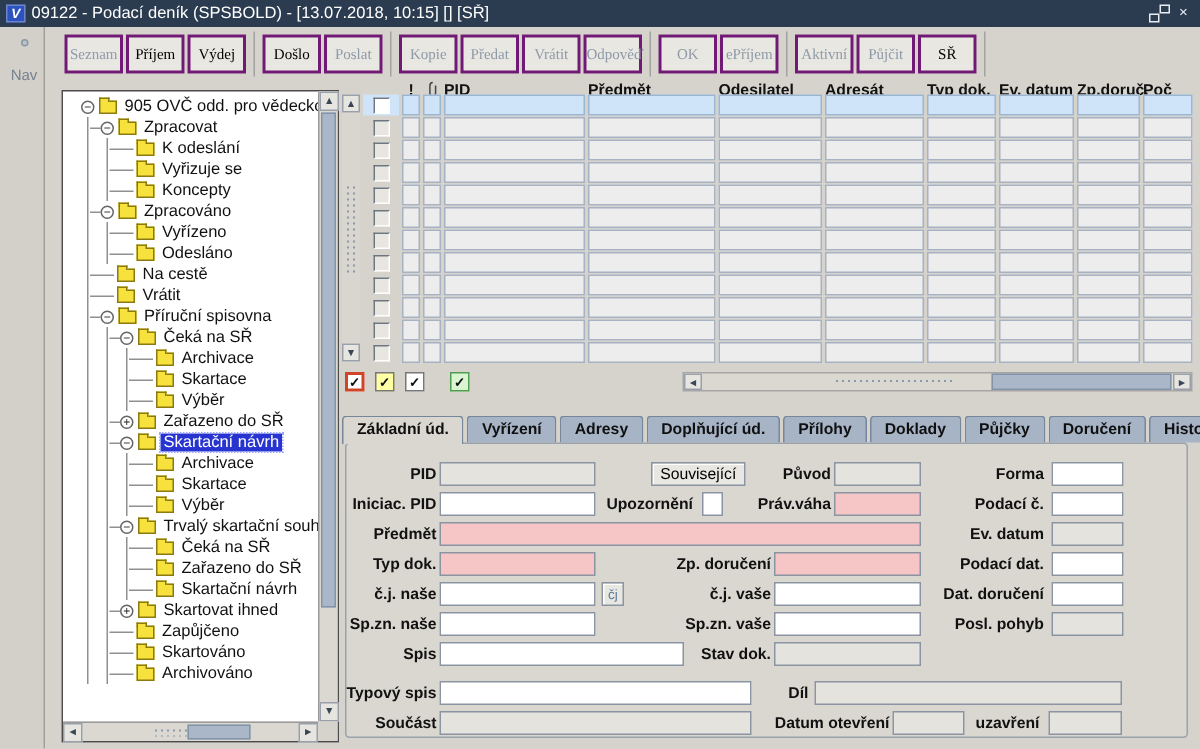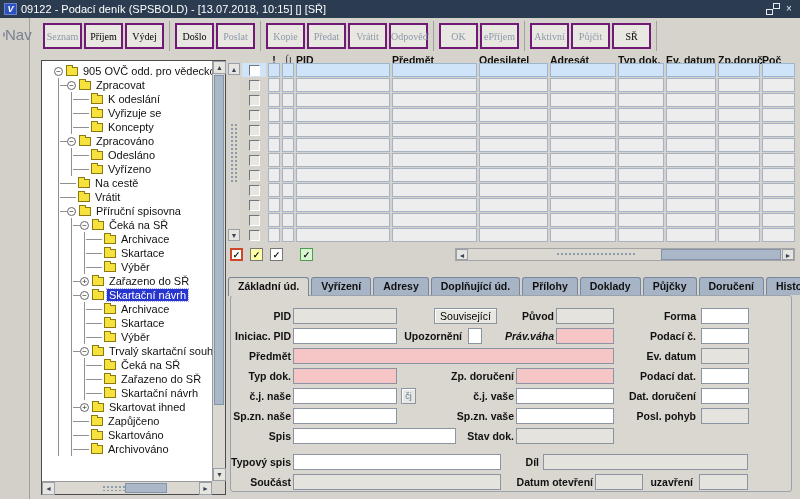--- a/index.html
+++ b/index.html
@@ -12,21 +12,21 @@
   .ttl { font-size:11px; white-space:nowrap; overflow:hidden; flex:1; }
   .wbtn { color:#e8edf4; font-size:10px; width:14px; text-align:center; line-height:14px; margin-left:2px; flex:none; cursor:default; }
   .restore-sq { position:relative; width:9px; height:8px; margin:3px auto 0; }
   .restore-sq i { position:absolute; border:1px solid #e8edf4; display:block; }
   .restore-sq i.b { width:7px; height:6px; left:0; bottom:0; background:#2b3b50; }
   .restore-sq i.t { width:7px; height:6px; right:0; top:0; }
 
   
   .frame { display:flex; height:481px; }
   .navstrip { width:30px; background:#d3d0c9; border-right:1px solid #a3a09a; flex:none; padding-top:8px; }
-  .navlbl { color:#76828f; font-size:15px; display:flex; align-items:center; gap:0; padding-left:3px; }
+  .navlbl { color:#76828f; font-size:10px; display:flex; align-items:center; gap:14px; padding-left:3px;flex-direction:column; }
   .navdot { width:5px; height:5px; border-radius:50%; background:#b9c2cc; border:1px solid #8b97a3; display:inline-block; }
   .content { position:relative; flex:1; }
 
   
   .toolbar { position:absolute; left:0; top:0; width:770px; height:36px; display:flex; align-items:center; padding-left:13px; }
   .tbtn { height:26px; width:39px; flex:none; background:#e9e7e2; border:2px solid #701a75; font-family:Liberation Serif, serif; font-size:10px; color:#000; margin-right:2px; text-align:center; padding:0; overflow:visible; white-space:nowrap; }
   .tbtn.wide { width:127px; font-size:11px; }
   .tbtn.dis { color:#8d9aa8; }
   .tsep { width:1px; height:30px; background:#a2a2a2; margin:0 5px 0 3px; flex:none; }
 
@@ -171,28 +171,28 @@
             <span class="dsh"></span>
             <span class="tg">−</span>
             <span class="fo"></span>
             <span class="lb">Zpracováno</span>
           </div>
         <div class="ti lv2">
             <i class="k k1"></i>
             <i class="k k2"></i>
             <span class="dshL"></span>
             <span class="fo"></span>
+            <span class="lb">Vyřízeno</span>
+          </div>
+        <div class="ti lv2">
+            <i class="k k1"></i>
+            <i class="k k2"></i>
+            <span class="dshL"></span>
+            <span class="fo"></span>
             <span class="lb">Odesláno</span>
-          </div>
-        <div class="ti lv2">
-            <i class="k k1"></i>
-            <i class="k k2"></i>
-            <span class="dshL"></span>
-            <span class="fo"></span>
-            <span class="lb">Vyřízeno</span>
           </div>
         <div class="ti lv1">
             <i class="k k1"></i>
             <span class="dshL"></span>
             <span class="fo"></span>
             <span class="lb">Na cestě</span>
           </div>
         <div class="ti lv1">
             <i class="k k1"></i>
             <span class="dshL"></span>
@@ -592,21 +592,21 @@
       <button class="fbtn" style="left:203px; width:63px; top:12px;">Související</button>
       <div class="flb" style="left:233px; width:90px; top:12px;">Původ</div>
       <div class="fld ro" style="left:325px; width:58px; top:12px;"></div>
       <div class="flb" style="left:375px; width:90px; top:12px;">Forma</div>
       <div class="fld" style="left:470px; width:48px; top:12px;"></div>
 
       <div class="flb" style="left:0; width:60px; top:32px;">Iniciac. PID</div>
       <div class="fld" style="left:62px; width:104px; top:32px;"></div>
       <div class="flb" style="left:141px; width:90px; top:32px;">Upozornění</div>
       <div class="fld" style="left:237px; width:14px; top:32px;"></div>
-      <div class="flb" style="left:233px; width:90px; top:32px;font-style:italic;">Práv.váha</div>
+      <div class="flb" style="left:233px; width:90px; top:32px;">Práv.váha</div>
       <div class="fld req" style="left:325px; width:58px; top:32px;"></div>
       <div class="flb" style="left:375px; width:90px; top:32px;">Podací č.</div>
       <div class="fld" style="left:470px; width:48px; top:32px;"></div>
 
       <div class="flb" style="left:0; width:60px; top:52px;">Předmět</div>
       <div class="fld req" style="left:62px; width:321px; top:52px;"></div>
       <div class="flb" style="left:375px; width:90px; top:52px;">Ev. datum</div>
       <div class="fld ro" style="left:470px; width:48px; top:52px;"></div>
 
       <div class="flb" style="left:0; width:60px; top:72px;">Typ dok.</div>

